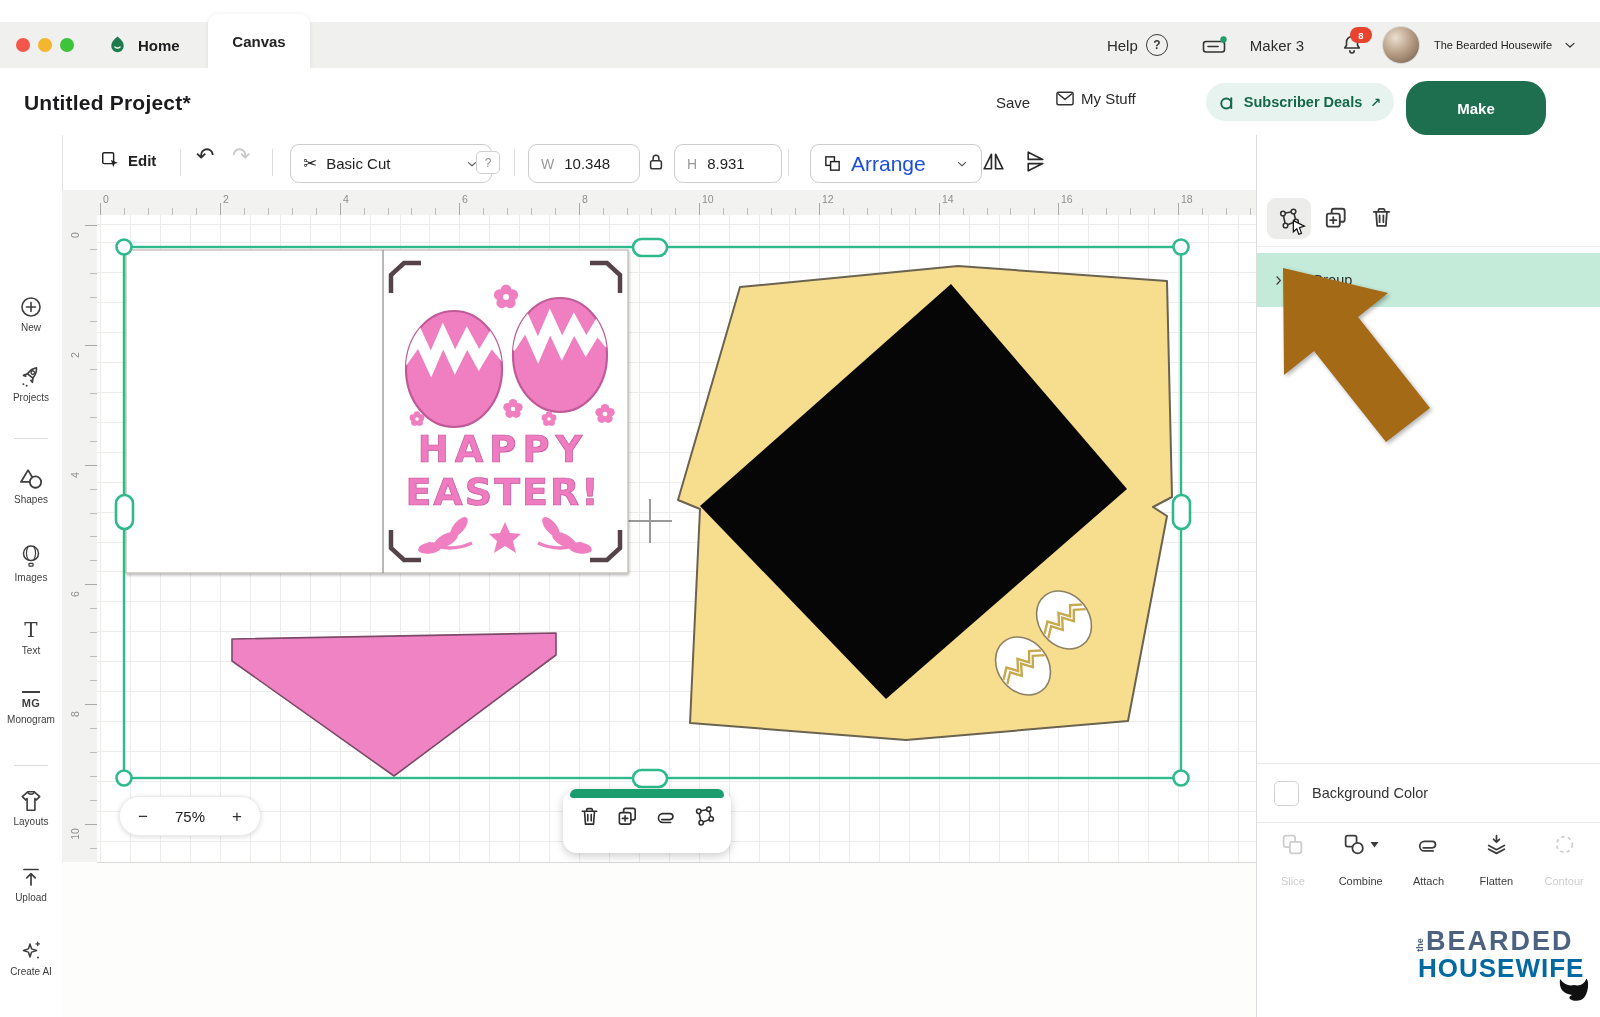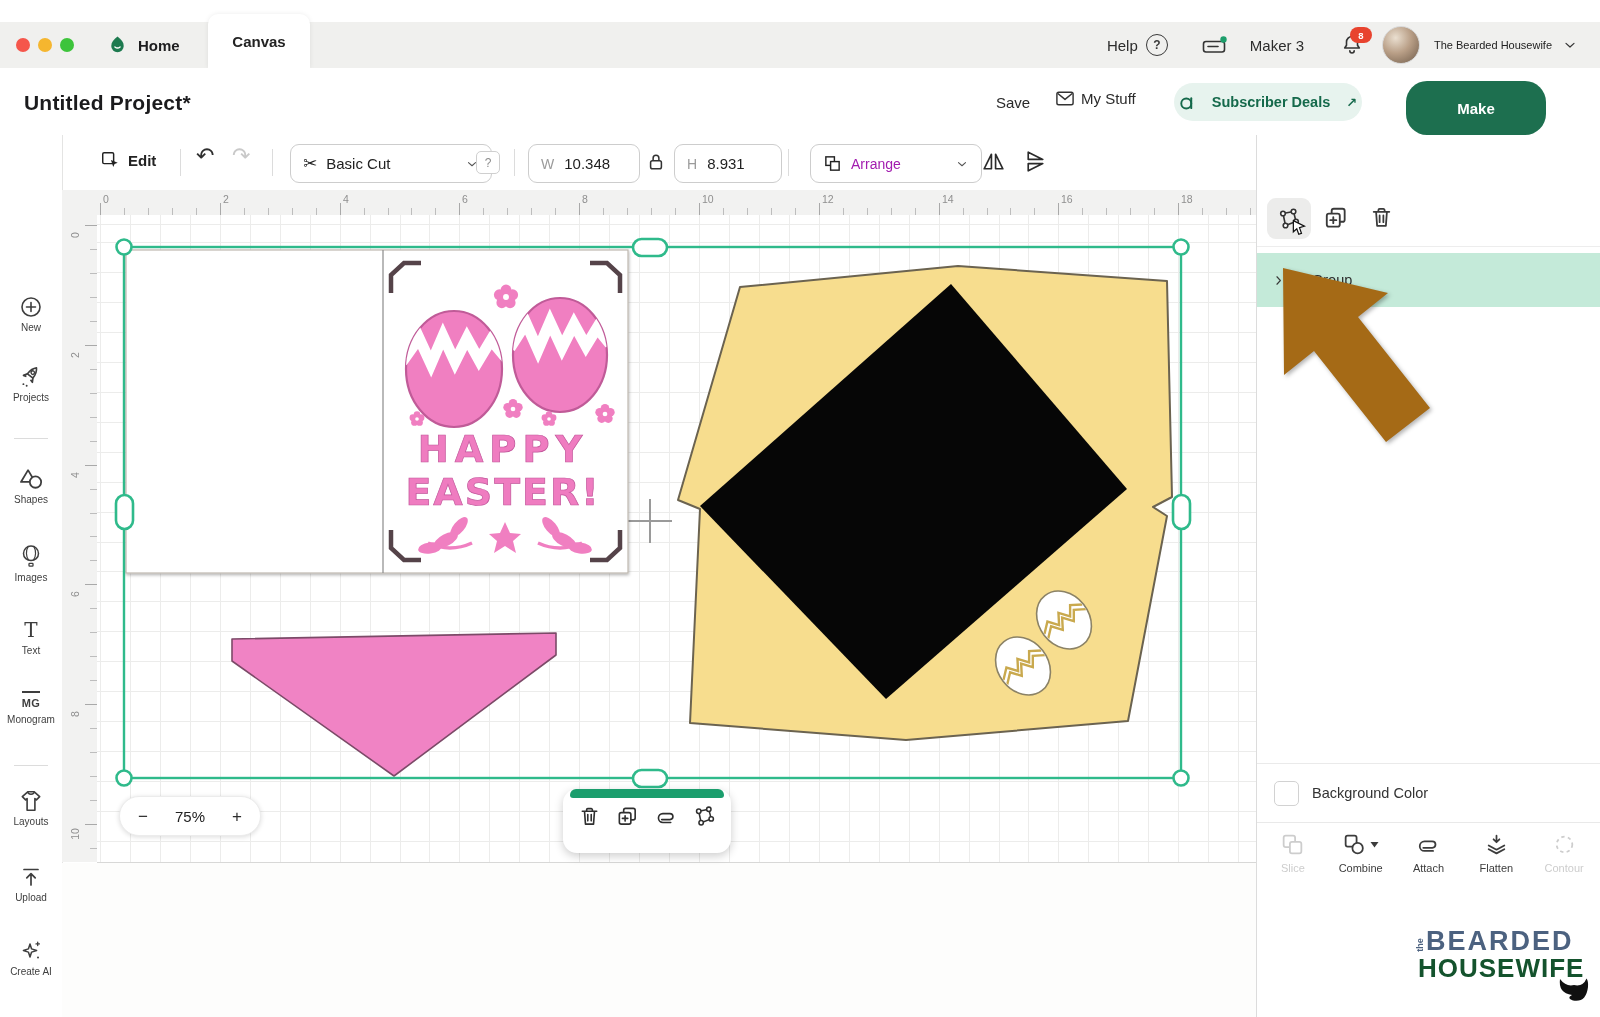--- a/index.html
+++ b/index.html
@@ -28,22 +28,22 @@
       font-size:9.5px;font-weight:700;display:flex;align-items:center;justify-content:center;padding:0 3px;}
   .avatar{width:36px;height:36px;border-radius:50%;margin-right:14px;border:1px solid #d8d8d8;
       background:radial-gradient(circle at 35% 30%,#eadfd0 0%,#b99f87 45%,#6d5a48 100%);}
   .account-name{font-size:11px;color:#222;margin-right:10px;}
 
   
   .header{position:absolute;top:68px;left:0;width:1600px;height:67px;background:#fff;border-bottom:1px solid #ececec;}
   .proj-title{position:absolute;left:24px;top:23px;font-size:21px;font-weight:700;color:#1b1b1d;letter-spacing:.2px;}
   .save-label{position:absolute;left:996px;top:26px;font-size:15px;color:#2b2b2b;}
   .mystuff{position:absolute;left:1056px;top:22px;display:flex;align-items:center;gap:7px;font-size:15px;color:#2b2b2b;}
-  .deals-pill{position:absolute;left:1174px;top:15px;width:188px;height:38px;border-radius:19px;background:#e7f3ee;
-      display:flex;align-items:center;justify-content:center;gap:16px;color:#15694b;font-size:14.5px;font-weight:700;cursor:pointer;}
+  .deals-pill{position:absolute;left:1206px;top:15px;width:188px;height:38px;border-radius:19px;background:#e7f3ee;
+      display:flex;align-items:center;justify-content:center;gap:8px;color:#15694b;font-size:14.5px;font-weight:700;cursor:pointer;}
   .deals-pill .ext{font-size:13px;font-weight:700;}
   .make-btn{position:absolute;left:1406px;top:13px;width:140px;height:54px;border-radius:21px;background:#1d6f4f;border:none;
       color:#fff;font-size:15px;font-weight:700;font-family:inherit;cursor:pointer;}
 
   
   .toolbar{position:absolute;top:135px;left:62px;width:1194px;height:55px;background:#fff;border-bottom:1px solid #e4e4e3;}
   .tdiv{position:absolute;top:14px;width:1px;height:27px;background:#dcdcdc;}
   .edit-group{position:absolute;left:38px;top:15px;display:flex;align-items:center;gap:8px;font-size:15px;font-weight:600;color:#222;}
   .undo{position:absolute;left:134px;top:10px;font-size:22px;color:#2f2f2f;line-height:1;cursor:pointer;}
   .redo{position:absolute;left:170px;top:10px;font-size:22px;color:#c9c9c9;line-height:1;}
@@ -53,21 +53,21 @@
   .op-select .lbl{font-size:15px;color:#222;flex:1;}
   .qbtn{position:absolute;left:414px;top:16px;width:24px;height:23px;border:1px solid #cfcfcf;border-radius:5px;background:#fff;
       color:#8d8d8d;font-size:12px;display:flex;align-items:center;justify-content:center;cursor:pointer;}
   .dim-field{position:absolute;height:37px;border:1px solid #cdcdcd;border-radius:9px;background:#fff;display:flex;align-items:center;padding:0 12px;gap:10px;}
   .dim-field .key{font-size:14px;color:#9b9b9b;}
   .dim-field .val{font-size:15px;color:#1f1f1f;}
   .w-field{left:466px;top:9px;width:86px;}
   .h-field{left:612px;top:9px;width:82px;}
   .lock-wrap{position:absolute;left:585px;top:17px;}
   .arr-select{left:748px;top:9px;width:146px;padding:0 12px;gap:9px;}
-  .arr-select .lbl{font-size:14px;color:#a21caf;flex:1;}
+  .arr-select .lbl{font-size:21px;color:#1d4ed8;flex:1;}
   .flip-h{position:absolute;left:918px;top:15px;}
   .flip-v{position:absolute;left:960px;top:15px;transform:rotate(90deg);}
 
   
   .sidebar{position:absolute;top:135px;left:0;width:62px;height:882px;background:#fff;border-right:1px solid #e4e4e3;}
   .si{position:absolute;left:0;width:62px;text-align:center;color:#3e3e3e;cursor:pointer;}
   .si svg{margin:0 auto;}
   .si .lbl{font-size:10px;margin-top:3px;color:#3e3e3e;}
   .si .glyph-t{font-family:"DejaVu Serif",serif;font-size:20px;line-height:24px;display:block;}
   .si .glyph-mg{display:inline-block;font-size:11px;font-weight:700;letter-spacing:.5px;border-top:2px solid #3e3e3e;padding-top:2px;line-height:16px;}
@@ -122,33 +122,33 @@
   .pa-ic{position:absolute;top:14px;color:#3a3a3a;cursor:pointer;}
   .group-row{position:absolute;left:0;right:0;top:118px;height:54px;background:#c4ead9;display:flex;align-items:center;
       padding-left:14px;gap:26px;box-sizing:border-box;cursor:pointer;}
   .group-row .glabel{font-size:14.5px;color:#2e2e2e;}
   .bg-row{position:absolute;left:0;right:0;top:628px;height:59px;border-top:1px solid #eaeaea;display:flex;align-items:center;
       padding-left:17px;gap:13px;box-sizing:border-box;}
   .bg-check{width:23px;height:23px;border:1.5px solid #d2d2d2;border-radius:5px;background:#fff;cursor:pointer;}
   .bg-row .blabel{font-size:14.5px;color:#333;}
   .panel-foot{position:absolute;left:0;right:0;top:687px;height:95px;border-top:1px solid #e9e9e9;display:flex;
       justify-content:space-evenly;padding-top:9px;box-sizing:border-box;}
-  .btool{width:64px;display:flex;flex-direction:column;align-items:center;gap:5px;}
+  .btool{width:64px;display:flex;flex-direction:column;align-items:center;gap:18px;}
   .btool .tlbl{font-size:11px;}
   .btool.on{color:#3c3c3c;cursor:pointer;}
   .btool.off{color:#cdcdcd;}
   .comb-wrap{display:flex;align-items:center;gap:3px;}
 
   .arrow-note{position:absolute;left:1240px;top:255px;pointer-events:none;}
 
   
   .wm{position:absolute;left:1405px;top:920px;width:195px;height:85px;}
   .wm-the{position:absolute;left:8px;top:20px;font-size:9px;font-weight:700;color:#4c6280;transform:rotate(-90deg);}
   .wm-l1{position:absolute;left:21px;top:6px;font-size:27px;font-weight:800;letter-spacing:2px;color:#4c6280;}
-  .wm-l2{position:absolute;left:13px;top:33px;font-size:26px;font-weight:800;letter-spacing:1px;color:#14532d;}
+  .wm-l2{position:absolute;left:13px;top:33px;font-size:26px;font-weight:800;letter-spacing:1px;color:#0369a1;}
   .wm-beard{position:absolute;left:152px;top:57px;}
 </style>
 </head>
 <body>
 
 <svg width="0" height="0" style="position:absolute">
   <defs>
     <g id="sym-trash" fill="none" stroke="currentColor" stroke-width="1.7" stroke-linecap="round" stroke-linejoin="round">
       <path d="M4.5 6.5 h15 M9 6.5 V5 a1.2 1.2 0 0 1 1.2-1.2 h3.6 A1.2 1.2 0 0 1 15 5 v1.5 M6.8 6.5 l1 13.5 h8.4 l1-13.5"></path>
       <path d="M10.2 10 v6.5 M13.8 10 v6.5"></path>

